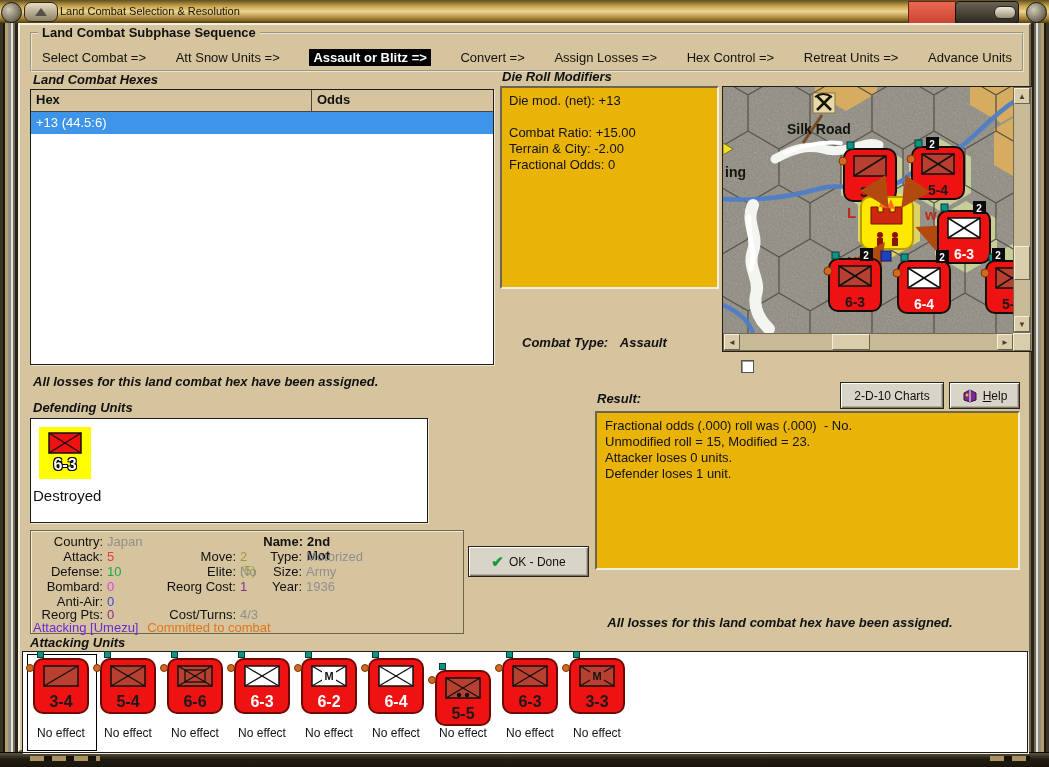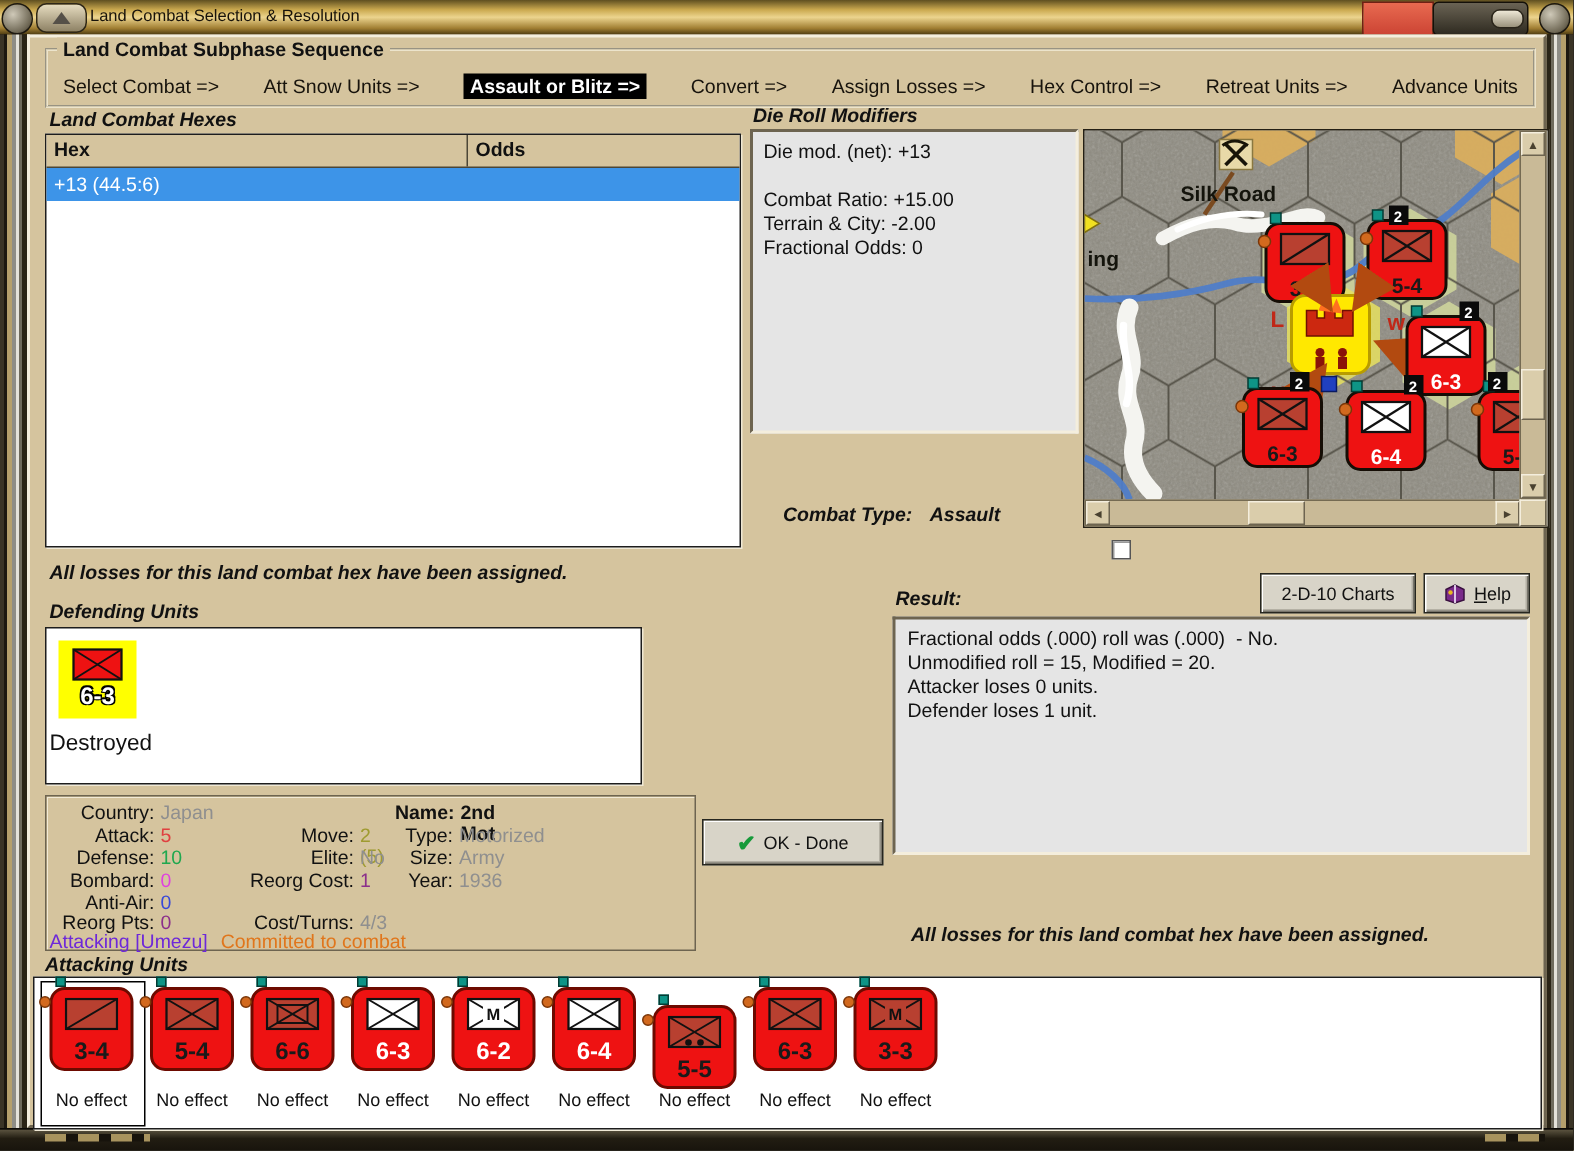--- a/index.html
+++ b/index.html
@@ -29,21 +29,21 @@
     background:linear-gradient(270deg,#3a3426 0 3px,#1c1810 3px 5px,#b5a06c 5px 8px,#8e8d86 8px 11px,#e4e2da 11px 13px,#6e6a5c 13px 15px,#2a2416 15px 18px);}
   .frame-bottom{left:0;top:752px;width:1049px;height:15px;
     background:linear-gradient(#5c5440,#221d12 40%,#17130c);border-top:1px solid #0c0a06;}
   .fb-deco{top:756px;height:5px;background:repeating-linear-gradient(90deg,#a8935e 0 14px,#17130c 14px 22px);}
   .main{left:18px;top:23px;width:1013px;height:729px;background:#d5c49e;
     border:2px solid;border-color:#f4eedd #6d6450 #6d6450 #f4eedd;box-sizing:border-box;}
   
   .lbl{font-size:13px;font-style:italic;}
   .groupbox{border:2px groove #ece4cc;}
   .gb-title{background:#d5c49e;padding:0 4px;font-size:13px;font-weight:bold;}
-  .sunken{border:2px solid;border-color:#6d6450 #f4eedd #f4eedd #6d6450;background:#e5e5e5;box-sizing:border-box;}
+  .sunken{border:2px solid;border-color:#6d6450 #f4eedd #f4eedd #6d6450;background:#eab308;box-sizing:border-box;}
   .whitepanel{background:#fff;border:1px solid #1d1d1d;box-shadow:1px 1px 0 #efe8d4;box-sizing:border-box;}
   .win-btn{background:#d8d4c8;border:1px solid #26261f;box-sizing:border-box;
     box-shadow:inset 1px 1px 0 #ffffff,inset -1px -1px 0 #77746a,inset -2px -2px 0 #b4b0a4;
     display:flex;align-items:center;justify-content:center;gap:5px;font-size:12px;color:#111;cursor:default;}
   .pre{white-space:pre;}
   
   .seq-row{display:flex;justify-content:space-between;align-items:center;font-size:13px;color:#17130c;}
   .seq-active{background:#000;color:#fff;font-weight:bold;padding:1px 4px;}
   
   .tbl-head{display:flex;height:21px;background:#d5c49e;border-bottom:1px solid #4c4636;font-size:13px;font-weight:bold;}
@@ -324,21 +324,21 @@
       </svg>
       <div style="text-align:center;font-size:16px;font-weight:bold;color:#fff;margin-top:2px;
                   text-shadow:-1px -1px 0 #000,1px -1px 0 #000,-1px 1px 0 #000,1px 1px 0 #000;">6-3</div>
     </div>
     <div class="abs" style="left:2px;top:68px;width:66px;text-align:center;font-size:15px;">Destroyed</div>
   </div>
 
   <div class="abs lbl b" style="left:597px;top:391px;">Result:</div>
   <div class="abs sunken" style="left:595px;top:411px;width:425px;height:159px;padding:5px 8px;font-size:13px;line-height:16px;">
     <div class="pre">Fractional odds (.000) roll was (.000)  - No.</div>
-    <div class="pre">Unmodified roll = 15, Modified = 20.</div>
+    <div class="pre">Unmodified roll = 15, Modified = 23.</div>
     <div class="pre">Attacker loses 0 units.</div>
     <div class="pre">Defender loses 1 unit.</div>
   </div>
 
   <div class="abs" style="left:30px;top:530px;width:432px;height:102px;background:#d5c49e;border:1px solid #6d6450;box-shadow:inset 1px 1px 0 #f2ead6;">
     <div class="dl" style="top:4px;">
       <span class="ra" style="left:2px;width:70px;position:absolute;">Country:</span>
       <span class="v-gray" style="left:76px;position:absolute;">Japan</span>
       <span class="ra b" style="left:200px;width:72px;position:absolute;">Name:</span>
       <span class="b" style="left:276px;position:absolute;">2nd Mot</span>

